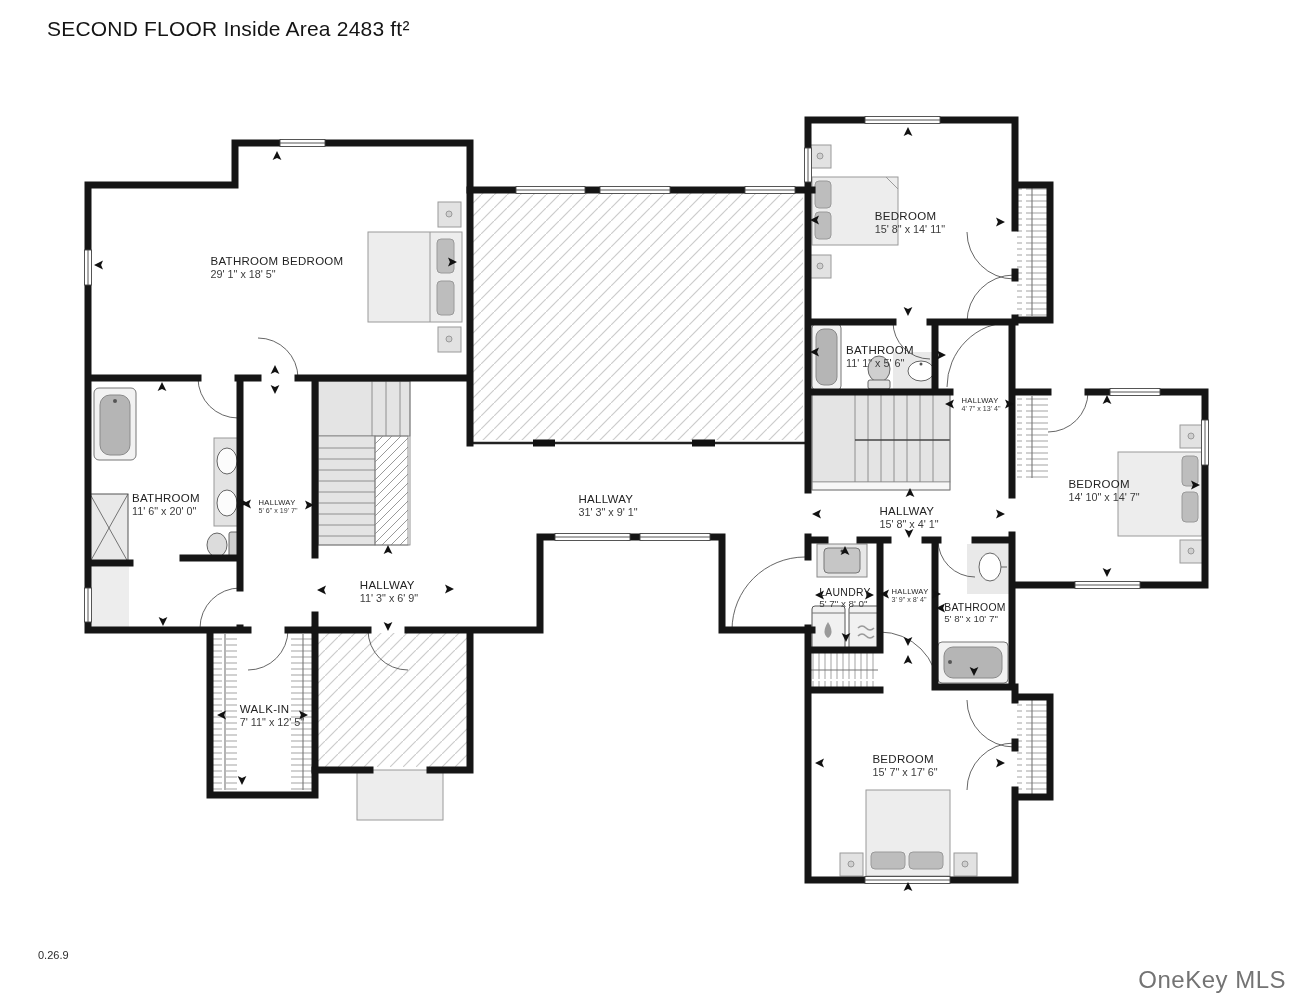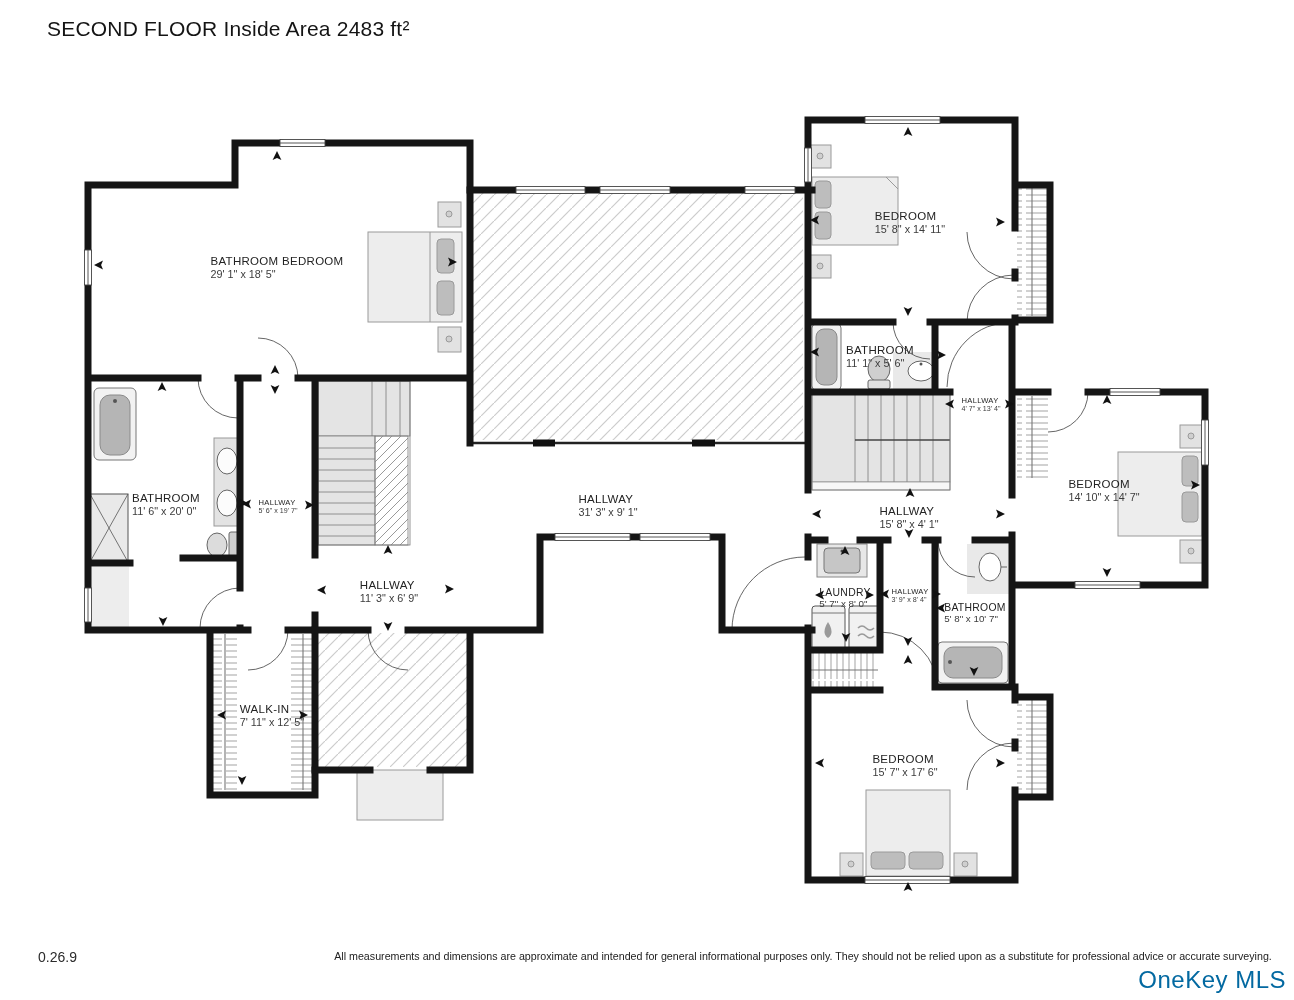--- a/index.html
+++ b/index.html
@@ -6,23 +6,23 @@
   .page{position:relative;width:1294px;height:1000px;background:#fff;overflow:hidden;
         font-family:"Liberation Sans","DejaVu Sans",sans-serif;}
   .title{position:absolute;left:38px;top:17px;font-size:21px;color:#141414;letter-spacing:.2px;margin-left:9px;}
   svg{position:absolute;left:0;top:0;}
   .room-label{position:absolute;transform:translate(-50%,-50%);text-align:left;color:#232323;
               line-height:1.12;white-space:nowrap;}
   .room-label .rn{display:block;font-size:11.5px;letter-spacing:.3px;}
   .room-label .rd{display:block;font-size:10.8px;color:#3c3c3c;}
   .lbl-s .rn{font-size:10.4px}.lbl-s .rd{font-size:9.8px}
   .lbl-t .rn{font-size:7.6px}.lbl-t .rd{font-size:7.1px}
-  .ver{position:absolute;left:38px;top:949px;font-size:14px;color:#2b2b2b;}
+  .ver{position:absolute;left:38px;top:949px;font-size:11px;color:#2b2b2b;}
   .disc{position:absolute;left:313px;top:950px;width:980px;text-align:center;font-size:10.7px;color:#222;}
-  .wm{position:absolute;right:8px;top:966px;font-size:24px;color:#0369a1;letter-spacing:.5px;}
+  .wm{position:absolute;right:8px;top:966px;font-size:24px;color:#737373;letter-spacing:.5px;}
 </style>
 </head>
 <body>
 
 <div class="page">
   <div class="title">SECOND FLOOR Inside Area 2483 ft²</div>
 
   <svg width="1294" height="1000" viewBox="0 0 1294 1000">
     <defs>
       <pattern id="hatch" patternUnits="userSpaceOnUse" width="13" height="13">
@@ -370,15 +370,14 @@
   <div class="room-label" style="left:272px;top:715px">
     <span class="rn">WALK-IN</span>
     <span class="rd">7' 11" x 12' 5"</span>
     </div>
   <div class="room-label" style="left:905px;top:765px">
     <span class="rn">BEDROOM</span>
     <span class="rd">15' 7" x 17' 6"</span>
     </div>
 
   <div class="ver">0.26.9</div>
-  <div class="disc">All measurements and dimensions are approximate and intended for general informational purposes only. They should not be relied upon as a substitute for professional advice or accurate surveying.</div>
   <div class="wm">OneKey MLS</div>
 </div>
 
 </body></html>

